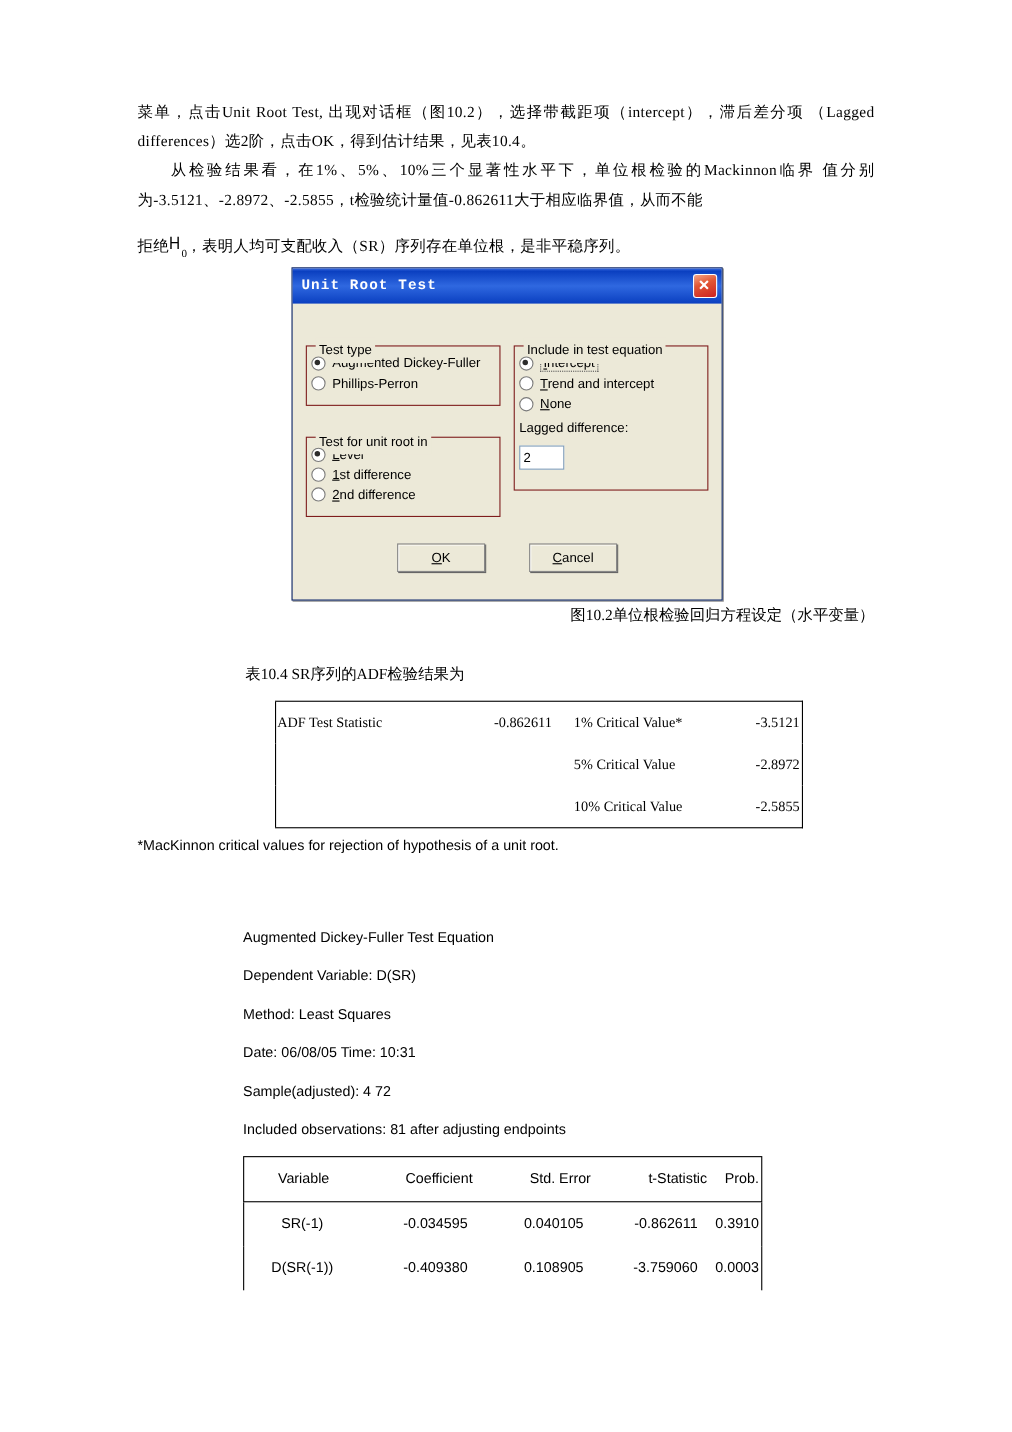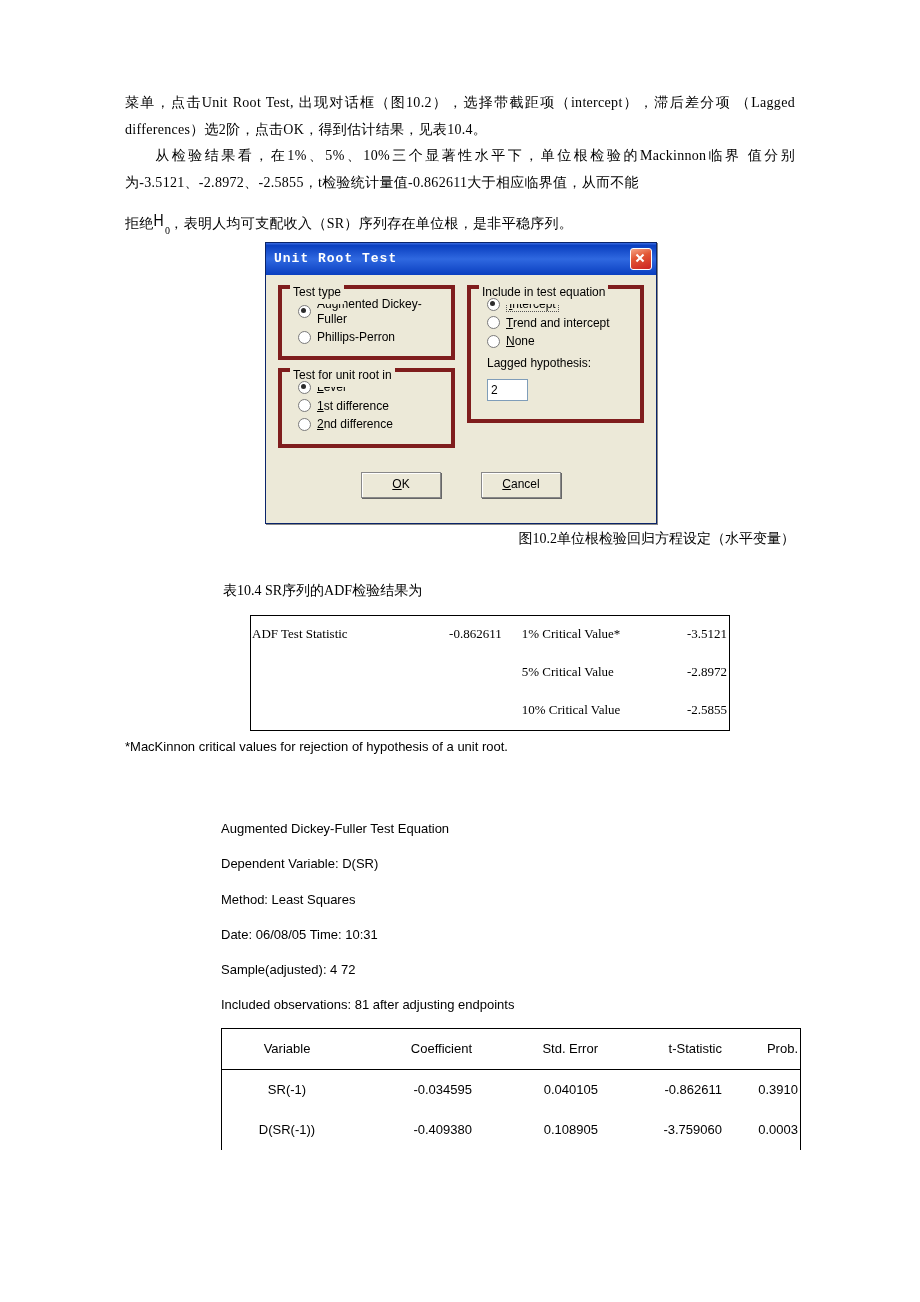--- a/index.html
+++ b/index.html
@@ -87,24 +87,25 @@
   }
   .closebtn::before { transform: rotate(45deg); }
   .closebtn::after  { transform: rotate(-45deg); }
   .dlg-body {
     display: flex;
     gap: 12px;
     padding: 10px 12px 6px 12px;
   }
   .col { flex: 1; }
   .fieldset {
-    border: 4px solid #7f1d1d;
-    padding: 4px 8px 8px 16px;
+    border: 1px solid #7f1d1d;
+    padding: 4px 8px 8px 4px;
     margin-bottom: 8px;
     position: relative;
+    margin-top: 28px;
   }
   .fieldset .legend {
     position: absolute;
     top: -8px;
     left: 8px;
     background: #ece9d8;
     padding: 0 3px;
     font-size: 12px;
   }
   .radio-row {
@@ -210,21 +211,21 @@
     font-size: 13px;
     margin-top: 52px;
     padding-left: 96px;
     line-height: 2.7;
   }
   .tbl2 {
     font-family: Arial, sans-serif;
     font-size: 13px;
     margin-top: 6px;
     margin-left: 96px;
-    width: 580px;
+    width: 472px;
   }
   .tbl2 .row {
     display: flex;
     align-items: center;
     height: 40px;
     border-left: 1px solid #000;
     border-right: 1px solid #000;
   }
   .tbl2 .hdr { border-top: 1px solid #000; border-bottom: 1px solid #000; }
   .tbl2 .col1 { width: 130px; text-align: center; }
@@ -290,21 +291,21 @@
             </div>
             <div class="radio-row">
               <span class="radio"></span>
               <span><span class="ul-letter">T</span><span>rend and intercept</span></span>
             </div>
             <div class="radio-row">
               <span class="radio"></span>
               <span><span class="ul-letter">N</span><span>one</span></span>
             </div>
             <div class="lagged-field">
-              <div>Lagged hypothesis:</div>
+              <div>Lagged difference:</div>
               <input class="lagged-input" value="2" style="">
             </div>
           </div>
         </div>
       </div>
       <div class="dlg-buttons">
         <div class="dlg-btn">
             <span><span class="ul-letter">O</span><span>K</span></span>
           </div>
         <div class="dlg-btn">

